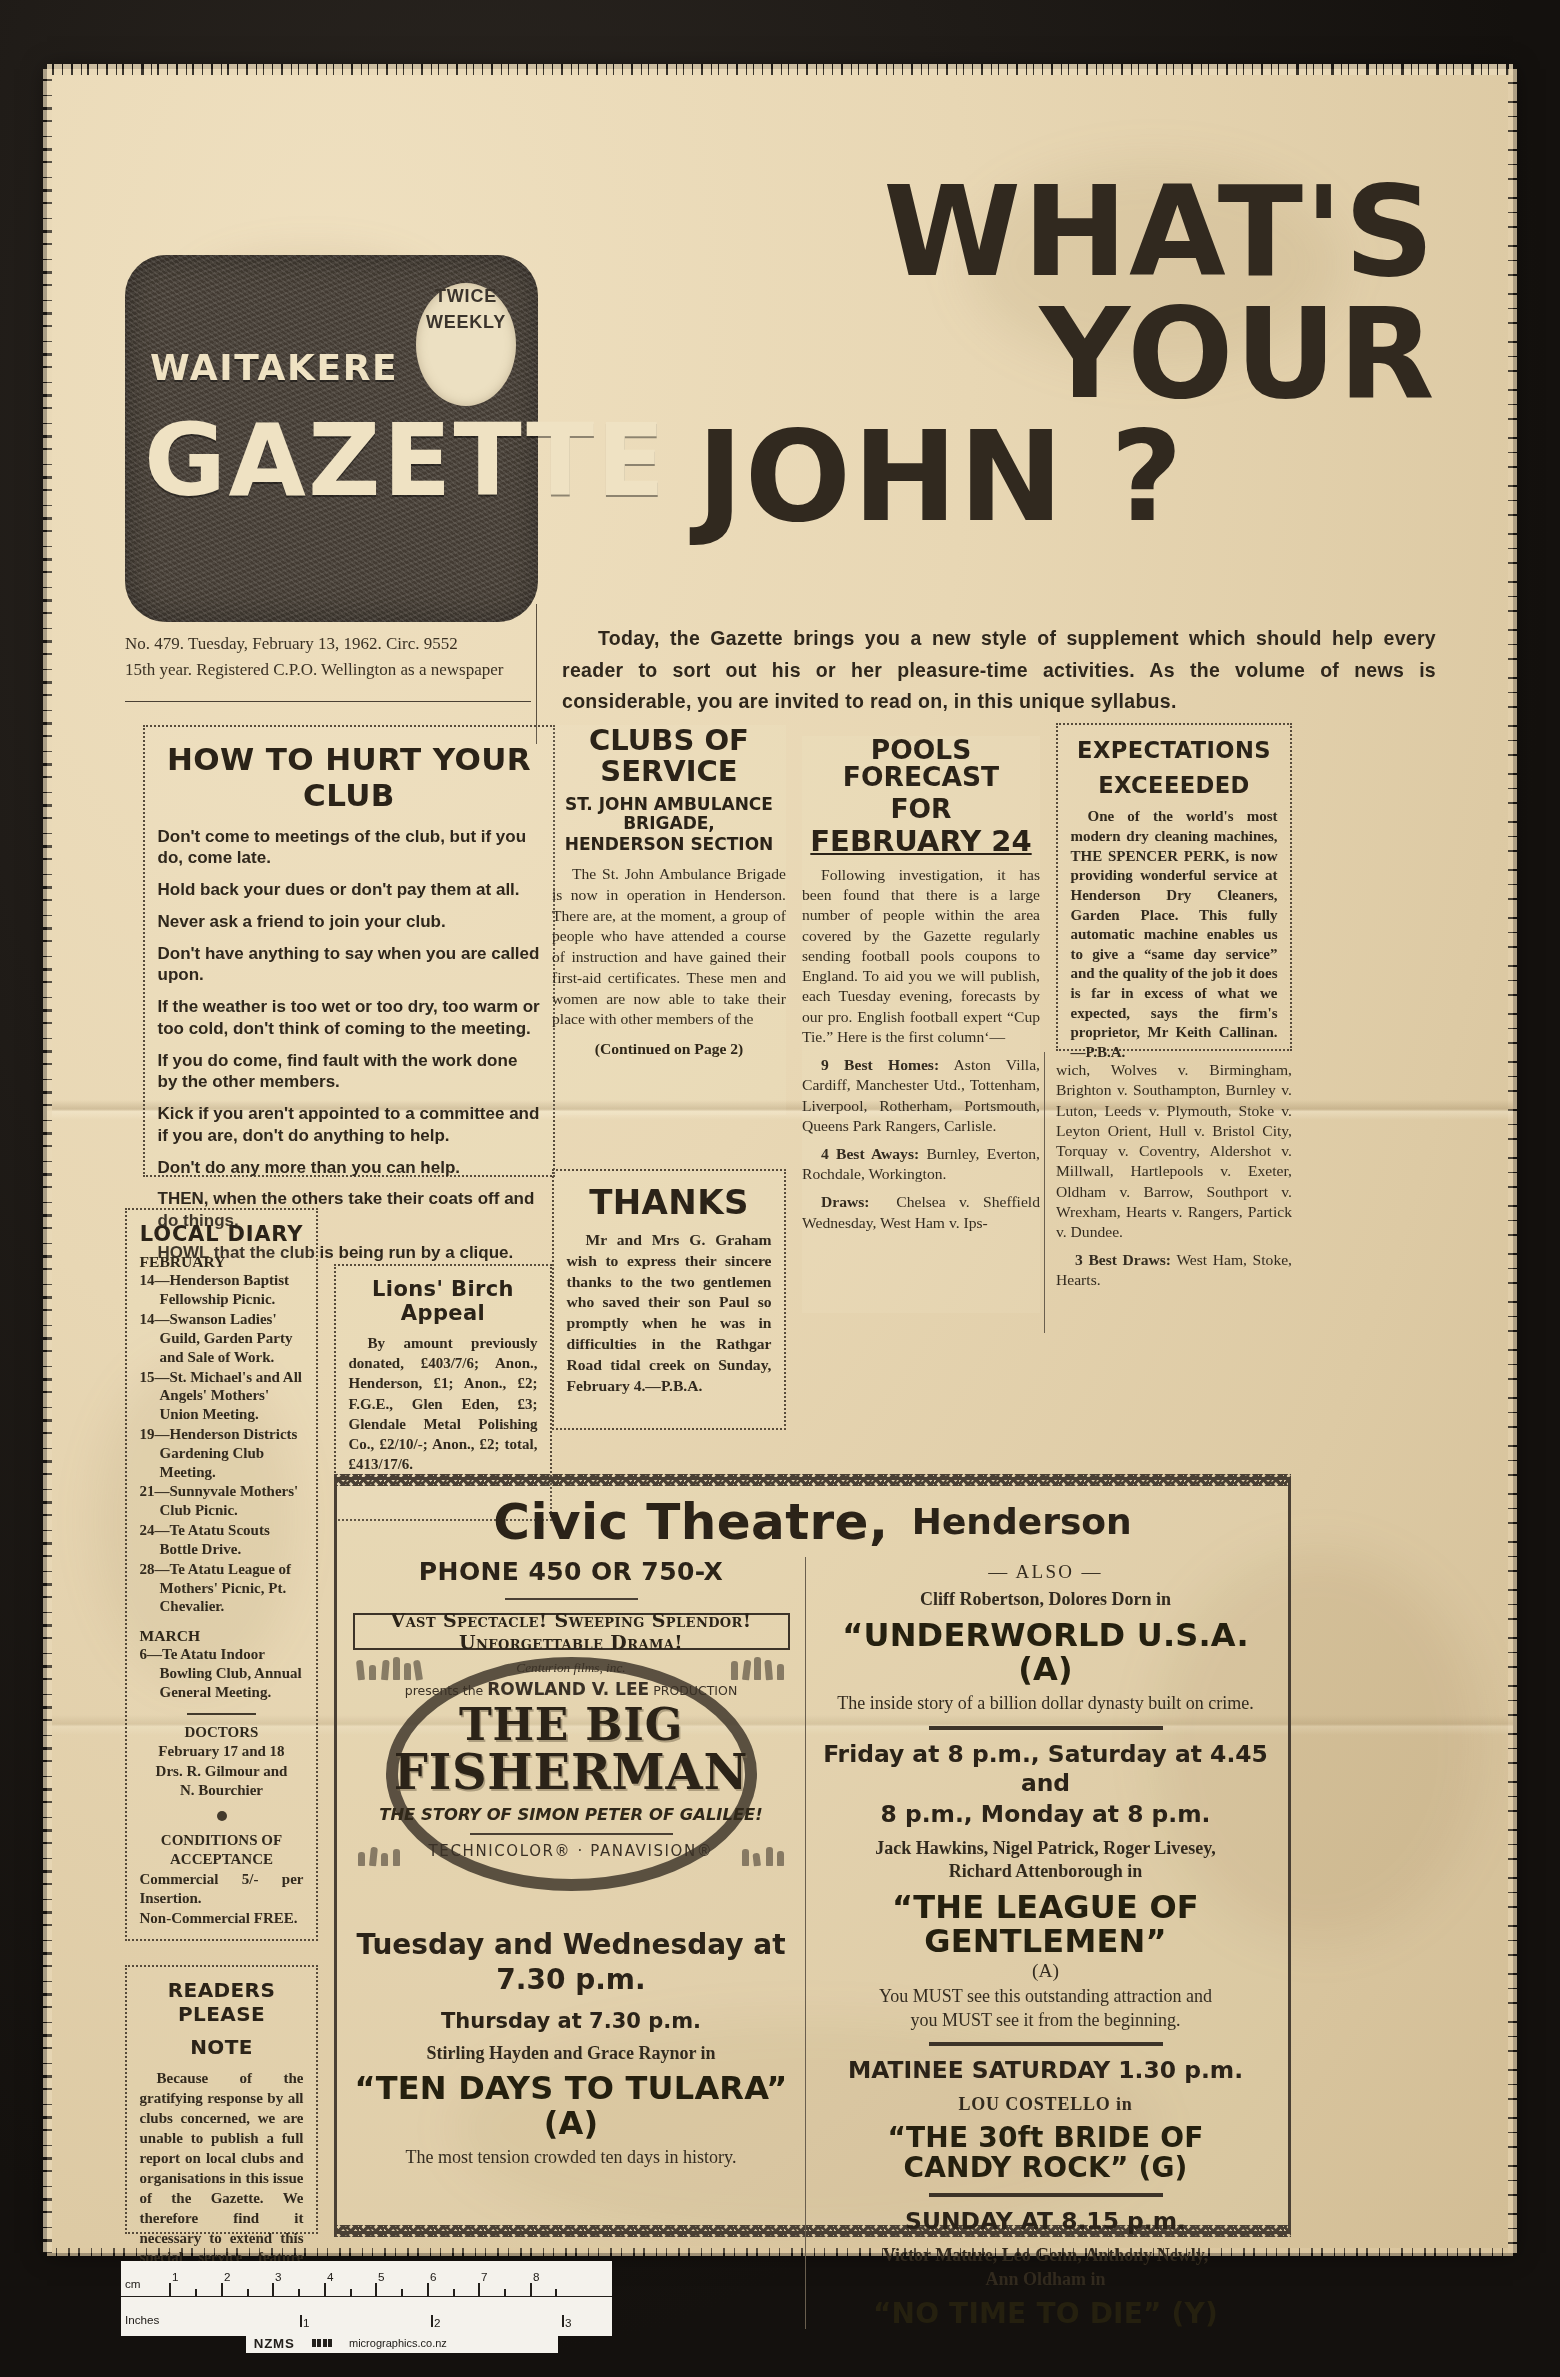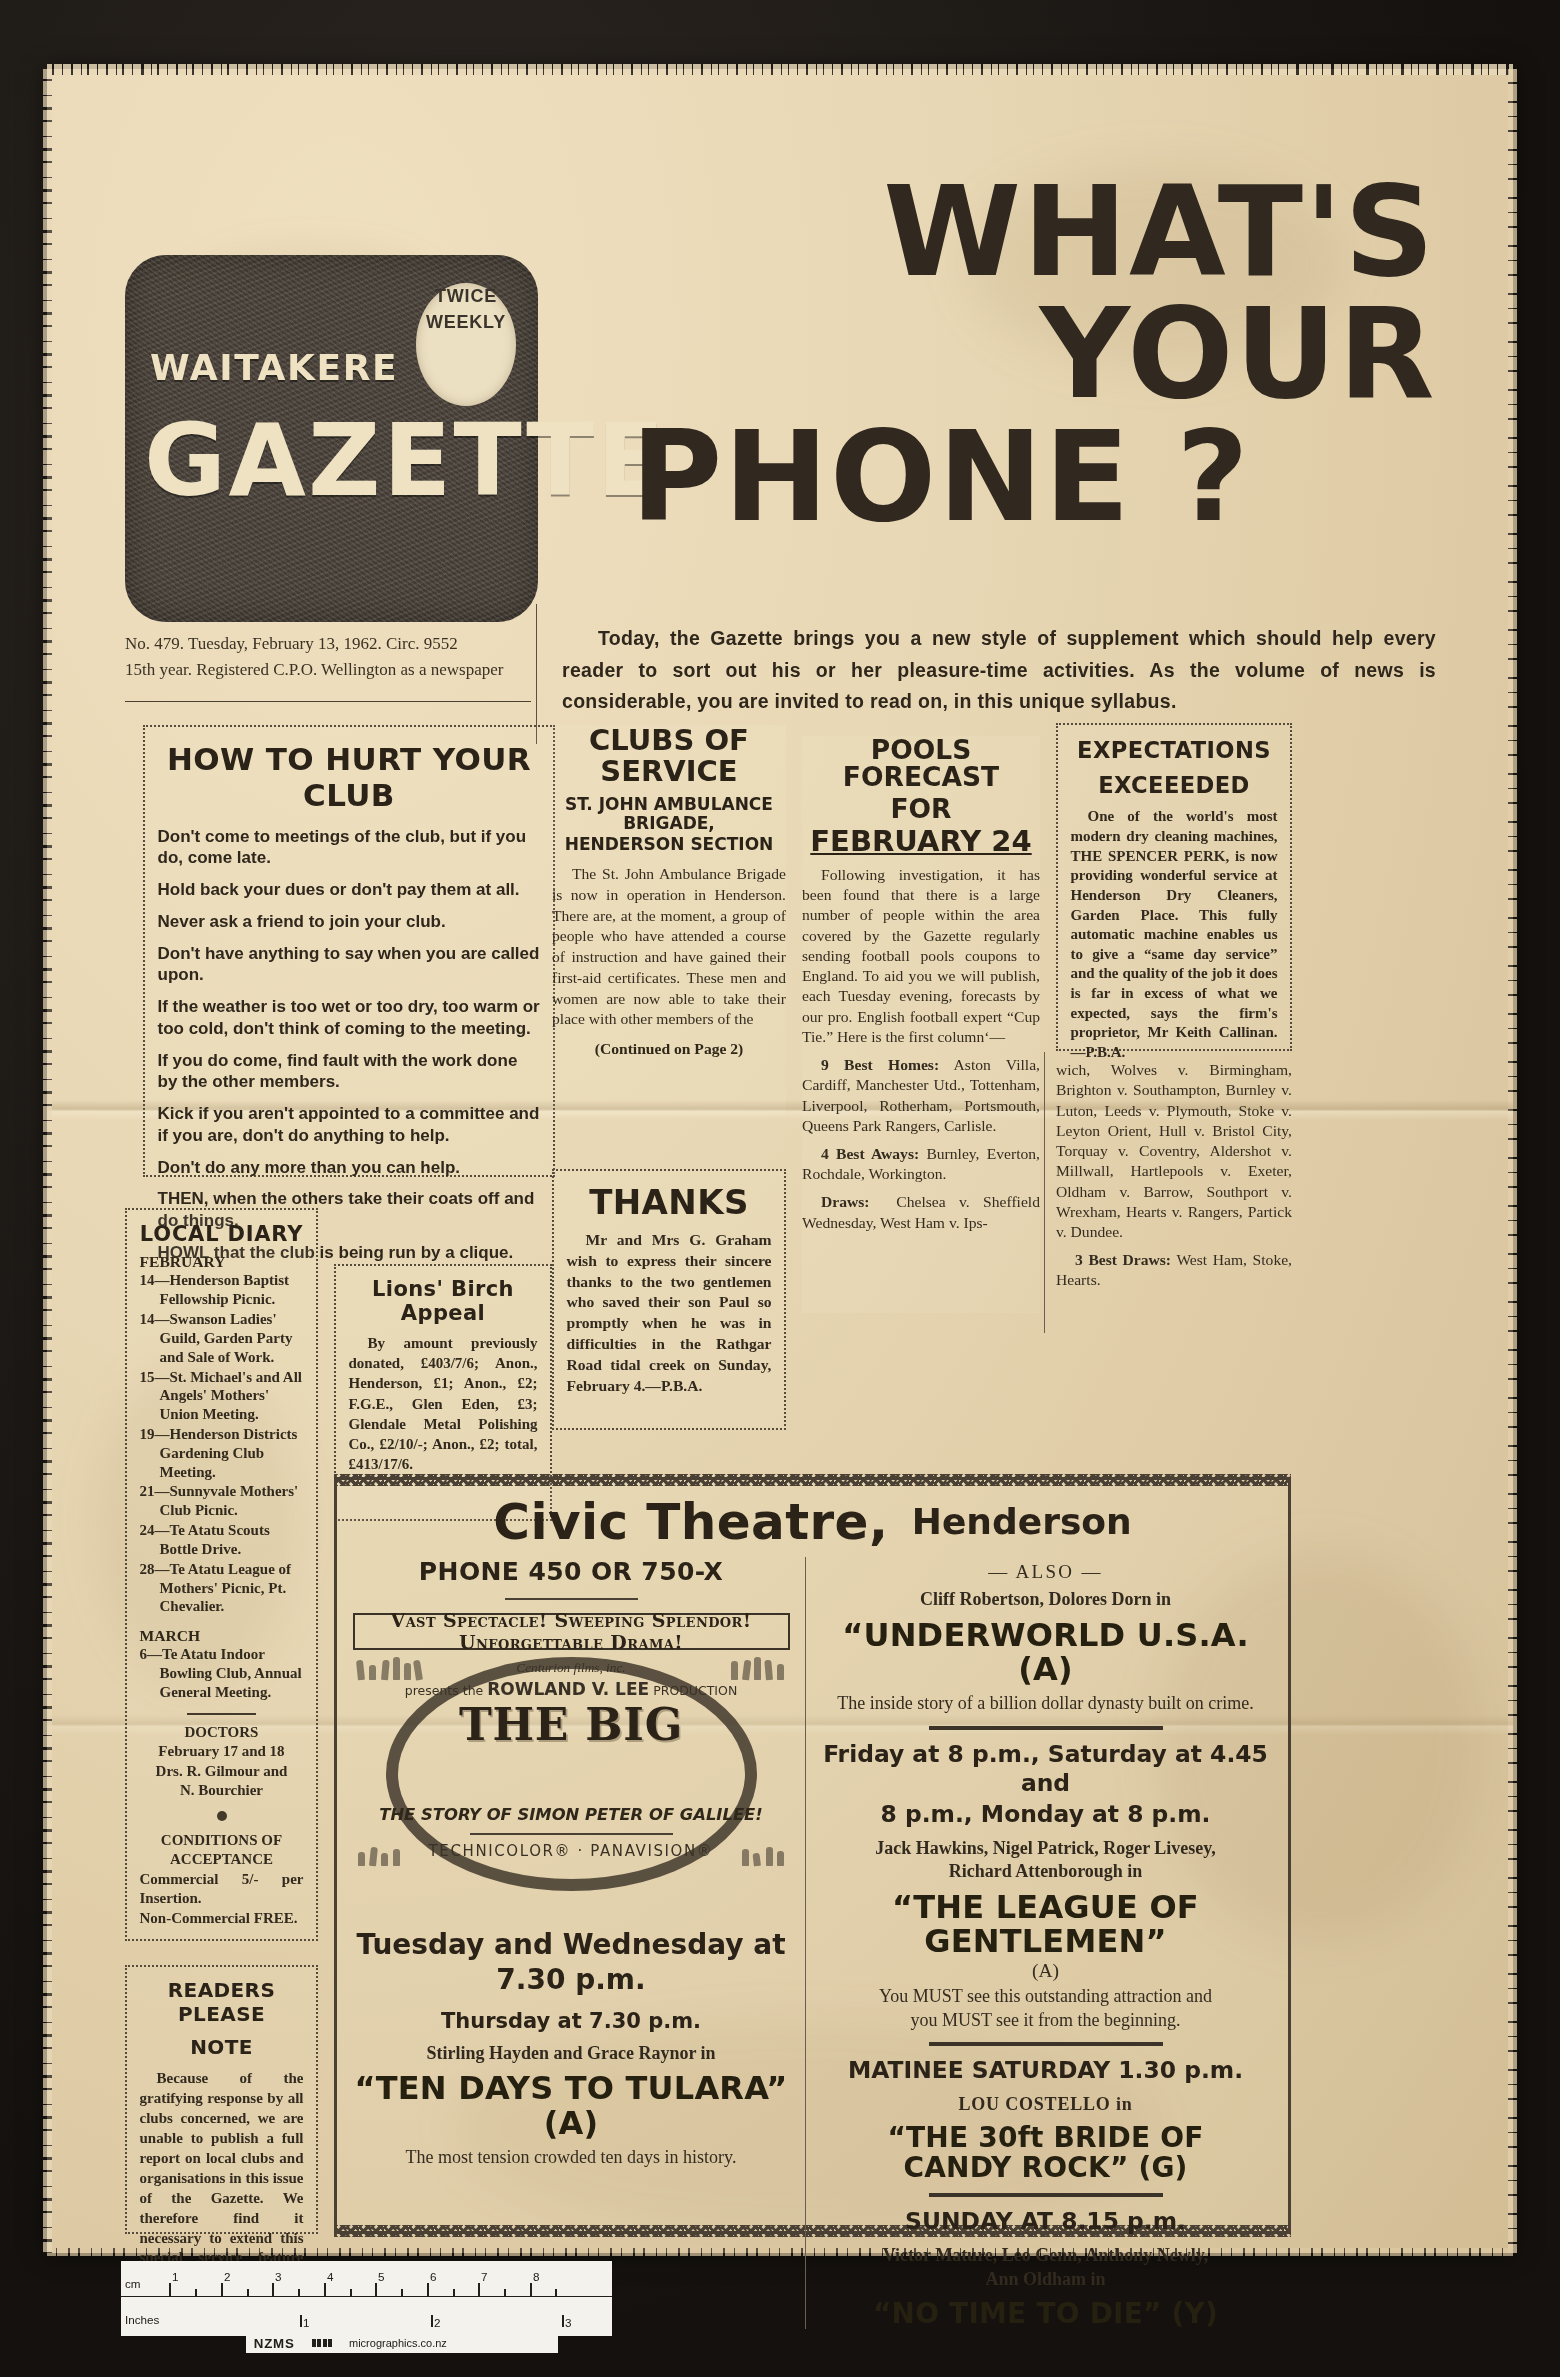--- a/index.html
+++ b/index.html
@@ -445,21 +445,21 @@
         <div id="logo-waitakere">WAITAKERE</div>
         <div id="twice-weekly-badge">
           <span>TWICE</span>
           <span>WEEKLY</span>
         </div>
         <div id="logo-gazette">GAZETTE</div>
       </div>
 
       <div id="hero-title">
         <span class="l1">WHAT'S YOUR</span>
-        <span class="l2">PHONE ?</span>
+        <span class="l2">JOHN ?</span>
       </div>
     </div>
 
     <div id="pub-line">
       <div>No. 479.   Tuesday, February 13, 1962.   Circ. 9552</div>
       <div>15th year.  Registered C.P.O. Wellington as a newspaper</div>
     </div>
     <div id="pub-rule"></div>
     <div id="pub-vrule"></div>
 
@@ -609,20 +609,21 @@
 
             <div id="poster-oval"></div>
 
             <div id="poster-credit1">Centurion films, inc.</div>
             <div id="poster-credit2">
               <span>presents the</span>
               <span class="big">ROWLAND V. LEE</span>
               <span>PRODUCTION</span>
             </div>
             <div id="poster-t1">THE BIG</div>
+            <div id="poster-t2">FISHERMAN</div>
             <div id="poster-tag">THE STORY OF SIMON PETER OF GALILEE!</div>
             <div id="poster-rule"></div>
             <div id="poster-tech">TECHNICOLOR® · PANAVISION®</div>
           </div>
 
           <div class="show-big">Tuesday and Wednesday at</div>
           <div class="show-big" style="margin-top:1.6px">7.30 p.m.</div>
 
           <div class="show-mid">Thursday at 7.30 p.m.</div>
           <div class="show-small">Stirling Hayden and Grace Raynor in</div>

